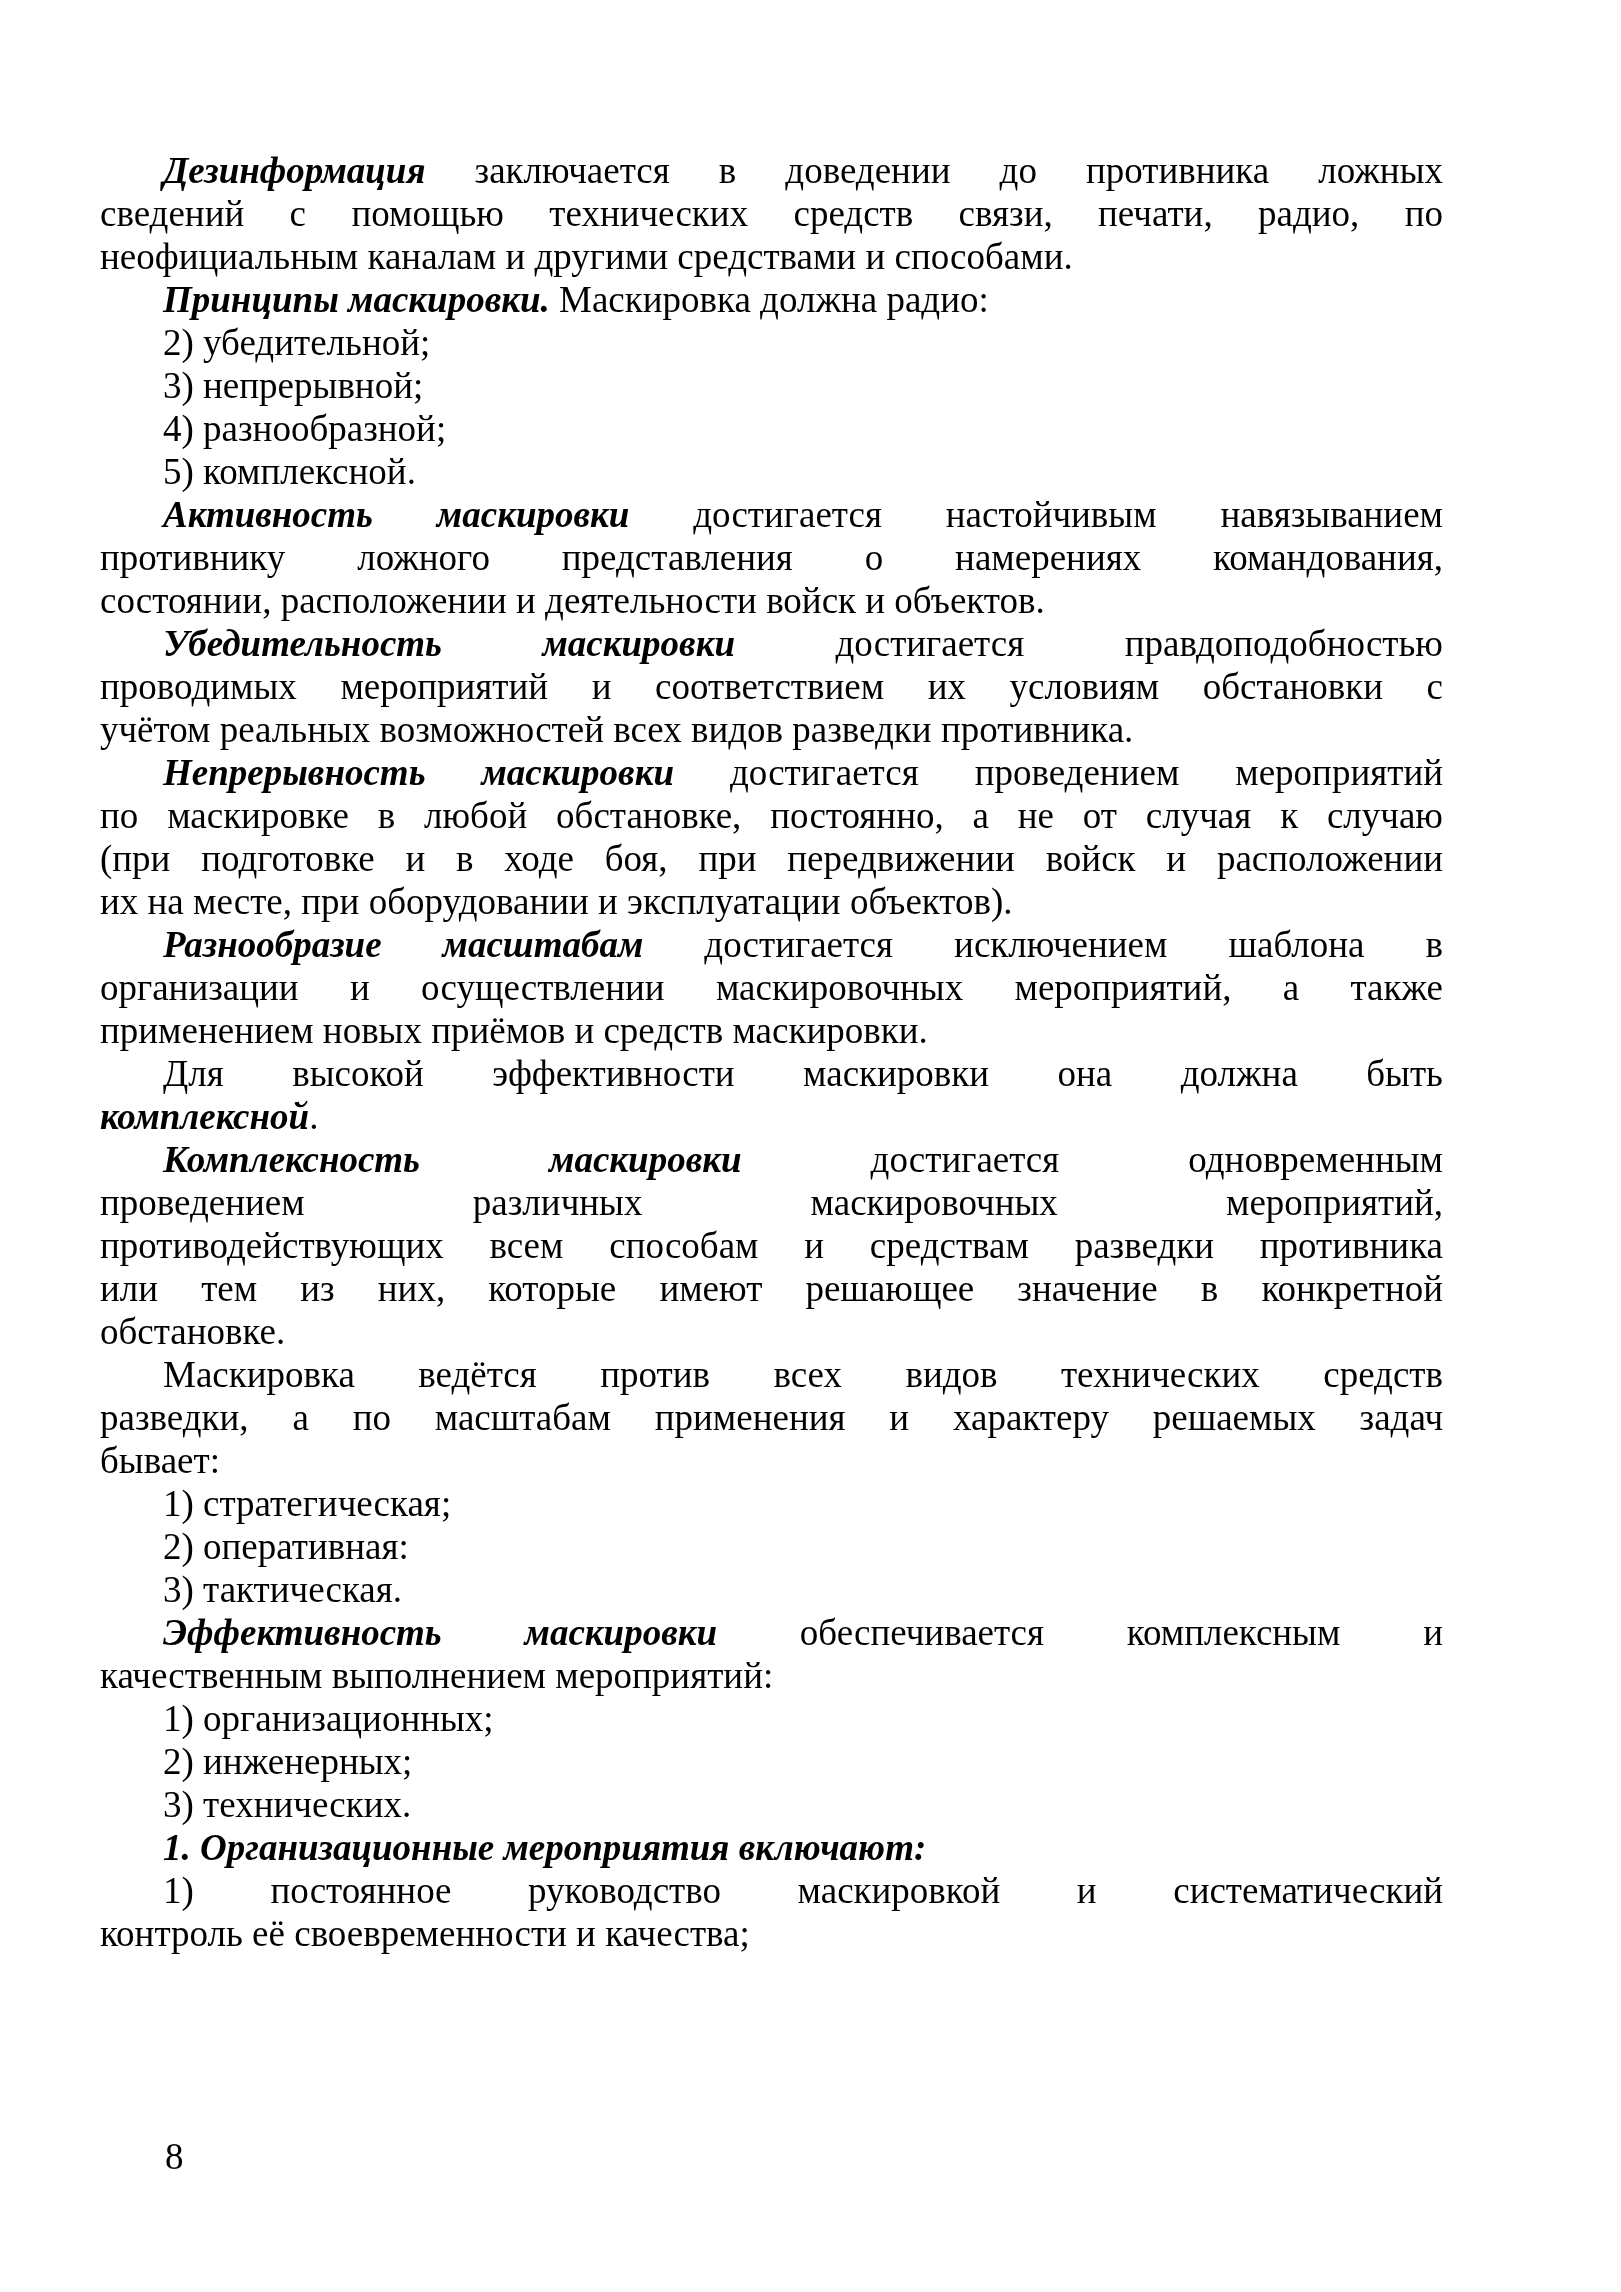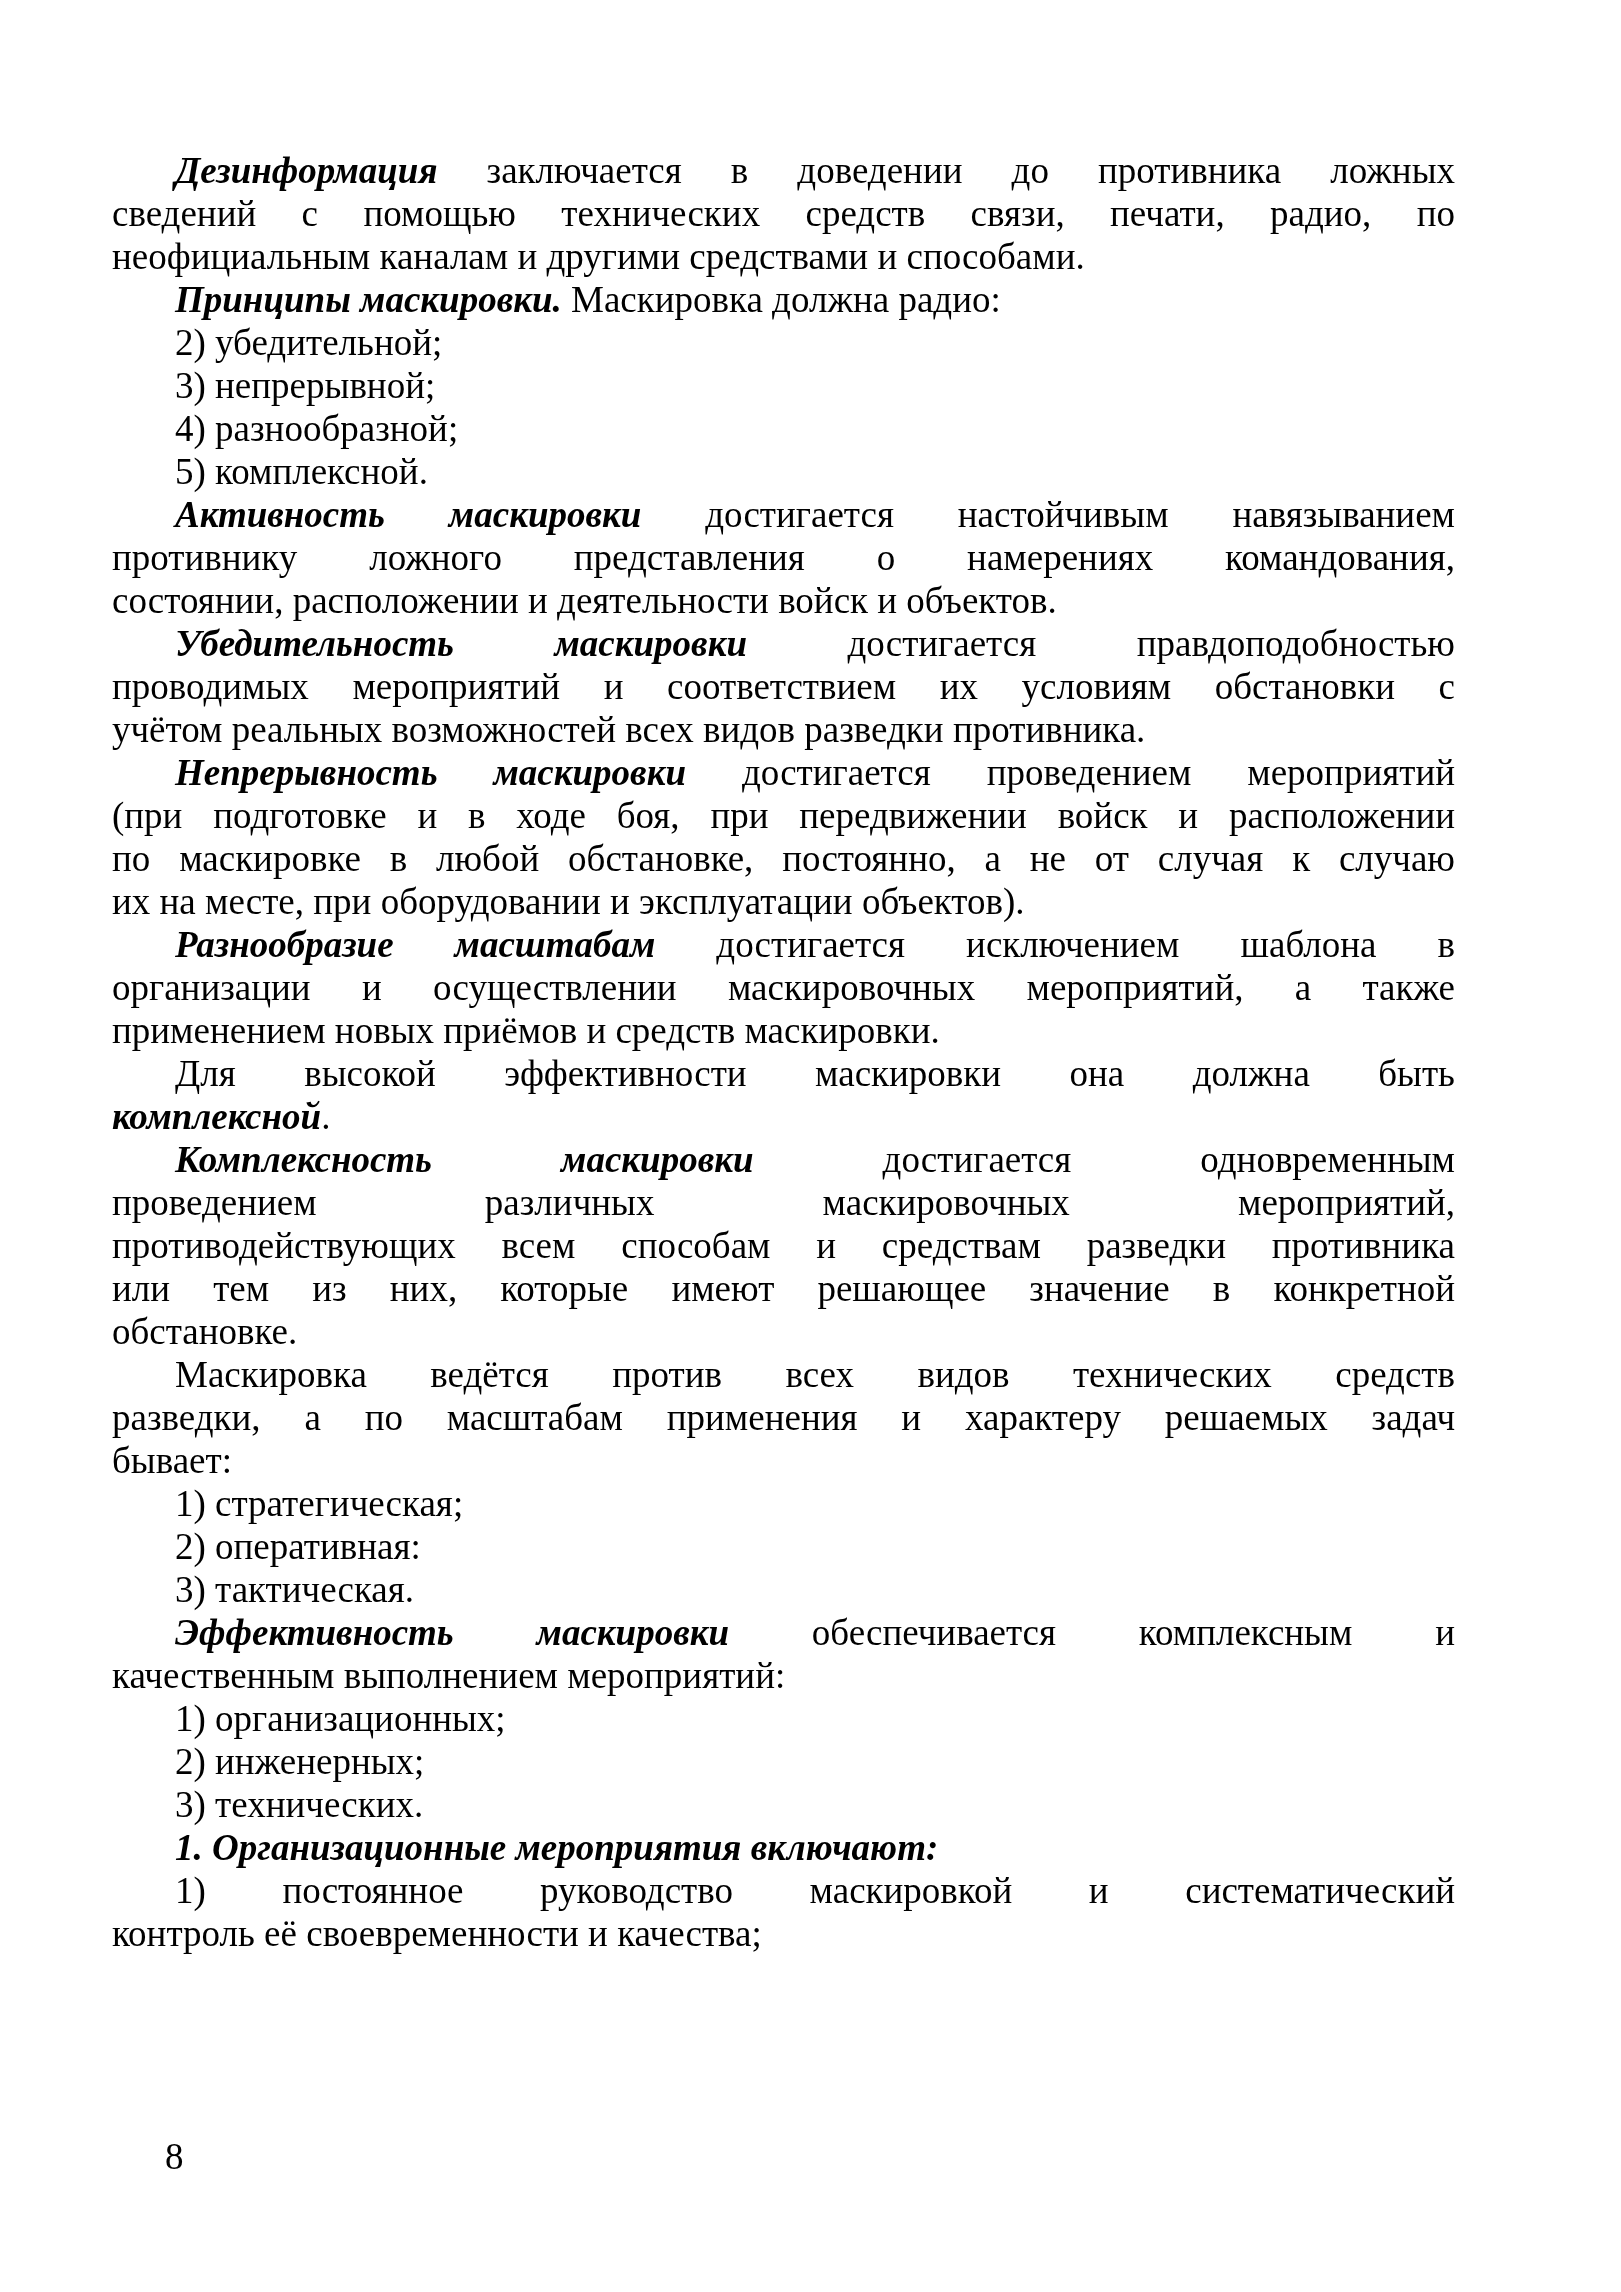--- a/index.html
+++ b/index.html
@@ -12,21 +12,21 @@
     width: 1621px;
     height: 2293px;
     margin: 0 auto;
     background: #ffffff;
     color: #000000;
     font-family: "Liberation Serif", "DejaVu Serif", serif;
     overflow: hidden;
   }
   .doc-body {
     position: absolute;
-    left: 112px;
+    left: 100px;
     top: 149px;
     width: 1343px;
   }
   .line {
     height: 43px;
     line-height: 43px;
     font-size: 37px;
     white-space: normal;
     overflow: visible;
   }
@@ -65,22 +65,22 @@
       <div class="line ind"><span>3) непрерывной;</span></div>
       <div class="line ind"><span>4) разнообразной;</span></div>
       <div class="line ind"><span>5) комплексной.</span></div>
       <div class="line ind just"><span class="bi">Активность маскировки</span><span> достигается настойчивым навязыванием</span></div>
       <div class="line just"><span>противнику ложного представления о намерениях командования,</span></div>
       <div class="line"><span>состоянии, расположении и деятельности войск и объектов.</span></div>
       <div class="line ind just"><span class="bi">Убедительность маскировки</span><span> достигается правдоподобностью</span></div>
       <div class="line just"><span>проводимых мероприятий и соответствием их условиям обстановки с</span></div>
       <div class="line"><span>учётом реальных возможностей всех видов разведки противника.</span></div>
       <div class="line ind just"><span class="bi">Непрерывность маскировки</span><span> достигается проведением мероприятий</span></div>
+      <div class="line just"><span>по маскировке в любой обстановке, постоянно, а не от случая к случаю</span></div>
       <div class="line just"><span>(при подготовке и в ходе боя, при передвижении войск и расположении</span></div>
-      <div class="line just"><span>по маскировке в любой обстановке, постоянно, а не от случая к случаю</span></div>
       <div class="line"><span>их на месте, при оборудовании и эксплуатации объектов).</span></div>
       <div class="line ind just"><span class="bi">Разнообразие масштабам</span><span> достигается исключением шаблона в</span></div>
       <div class="line just"><span>организации и осуществлении маскировочных мероприятий, а также</span></div>
       <div class="line"><span>применением новых приёмов и средств маскировки.</span></div>
       <div class="line ind just"><span>Для высокой эффективности маскировки она должна быть</span></div>
       <div class="line"><span class="bi">комплексной</span><span>.</span></div>
       <div class="line ind just"><span class="bi">Комплексность маскировки</span><span> достигается одновременным</span></div>
       <div class="line just"><span>проведением различных маскировочных мероприятий,</span></div>
       <div class="line just"><span>противодействующих всем способам и средствам разведки противника</span></div>
       <div class="line just"><span>или тем из них, которые имеют решающее значение в конкретной</span></div>

